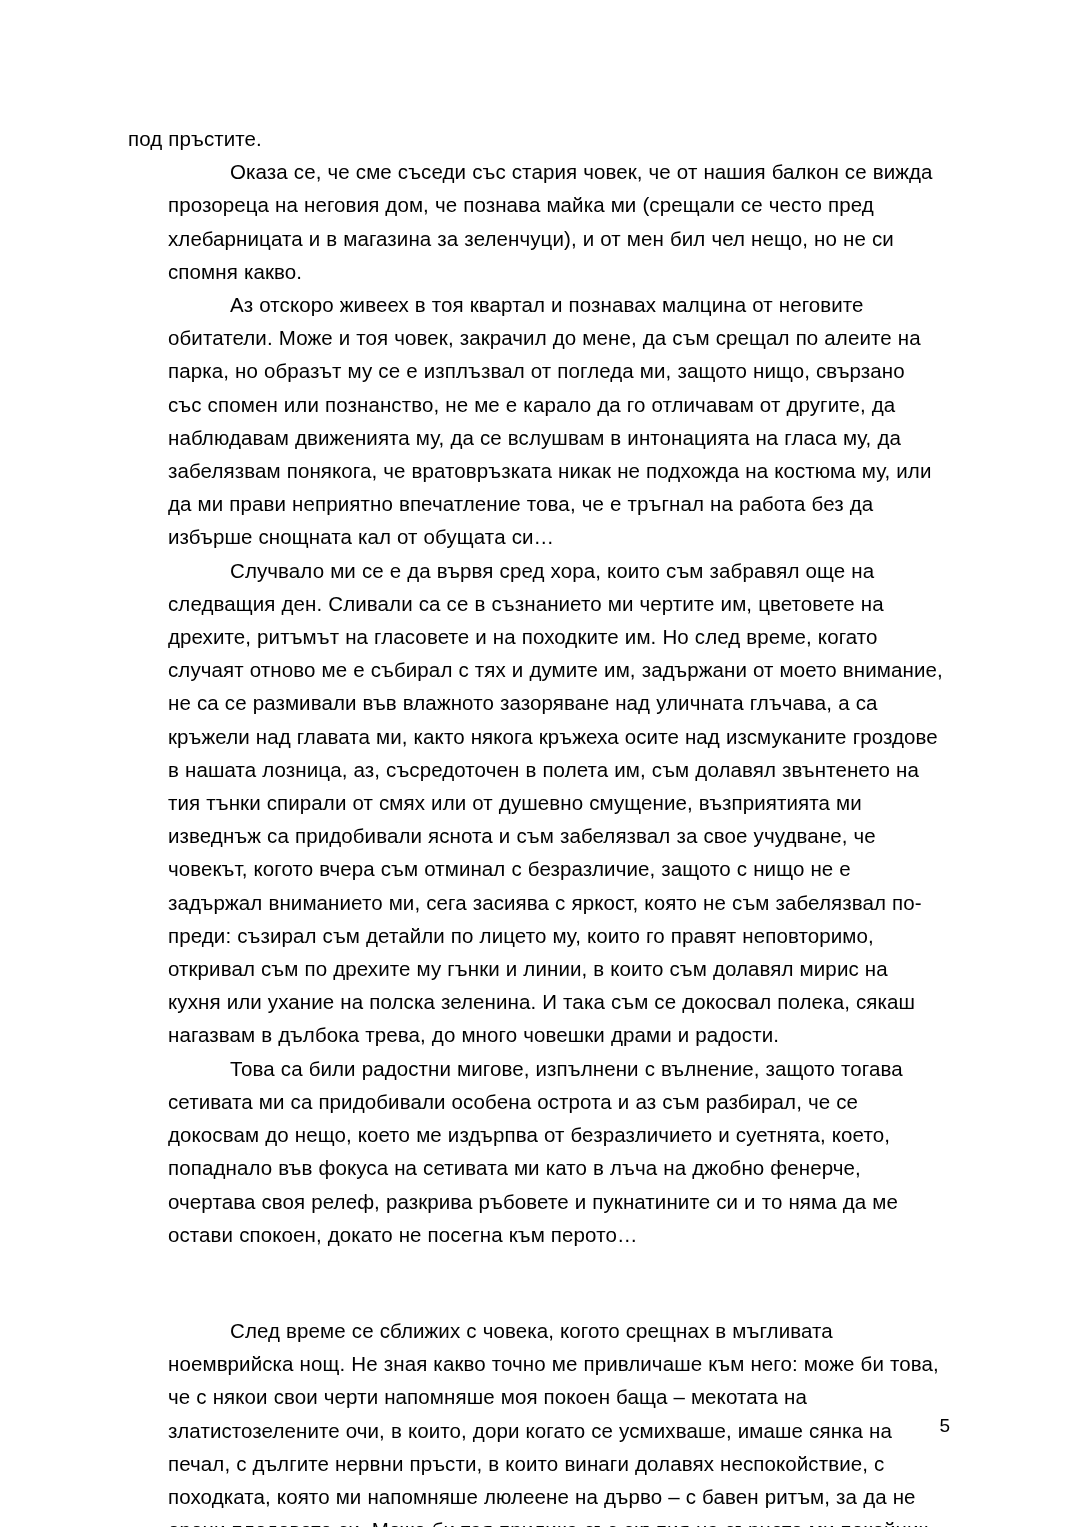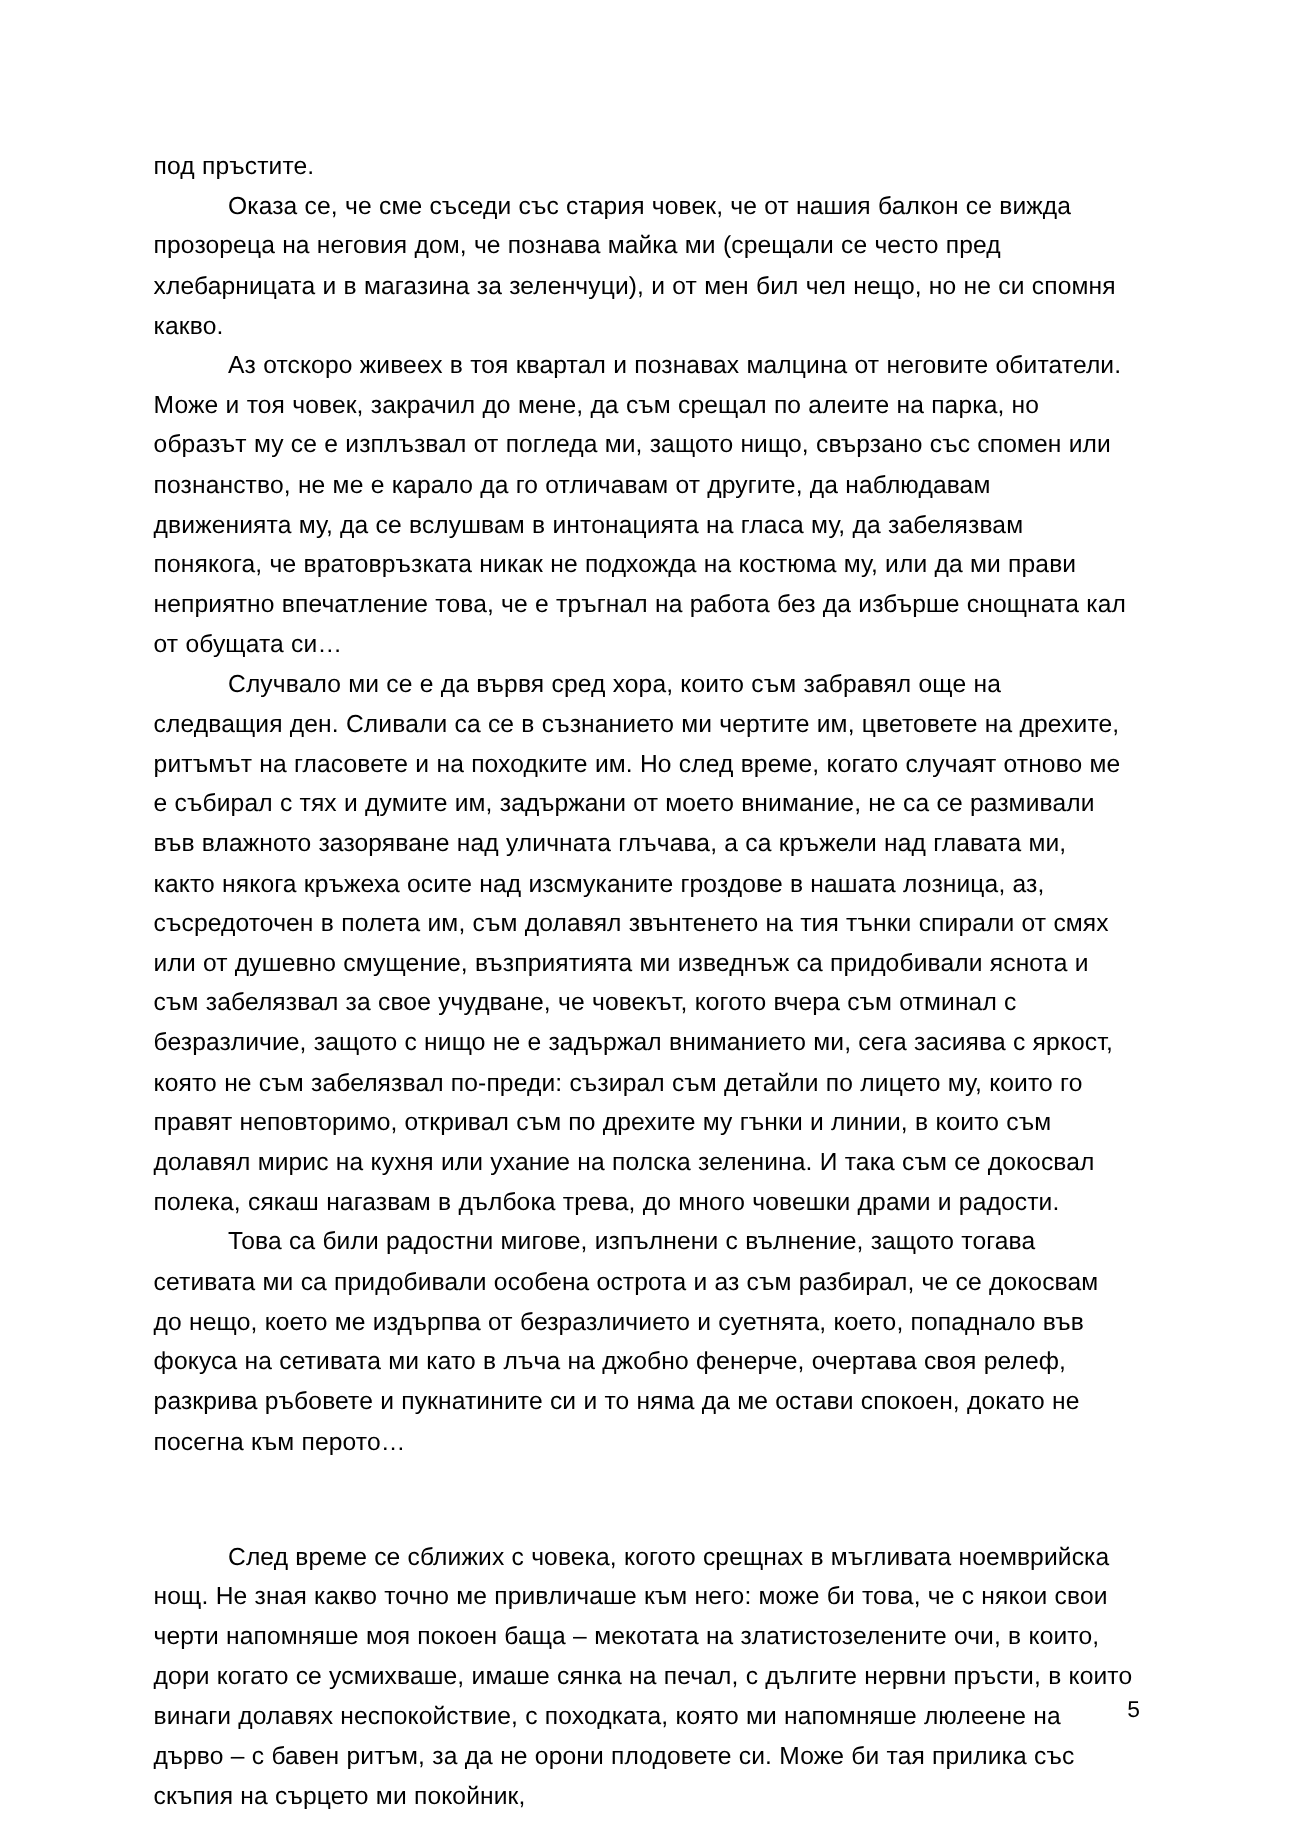--- a/index.html
+++ b/index.html
@@ -28,20 +28,21 @@
   .para {
     font-size: 20.5px;
     line-height: 33.2px;
     text-align: left;
     margin: 0;
     letter-spacing: 0.005em;
     word-spacing: 0.01em;
   }
   .para.indent {
     text-indent: 62px;
+    margin-left: 40px;
   }
   .gap {
     height: 63px;
   }
   .page-number {
     position: absolute;
     right: 130px;
     top: 1414px;
     font-size: 19px;
     line-height: 24px;

